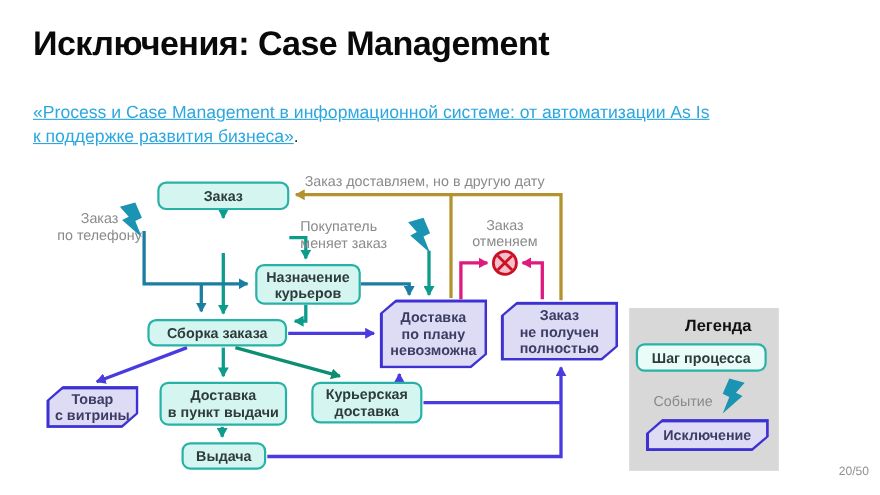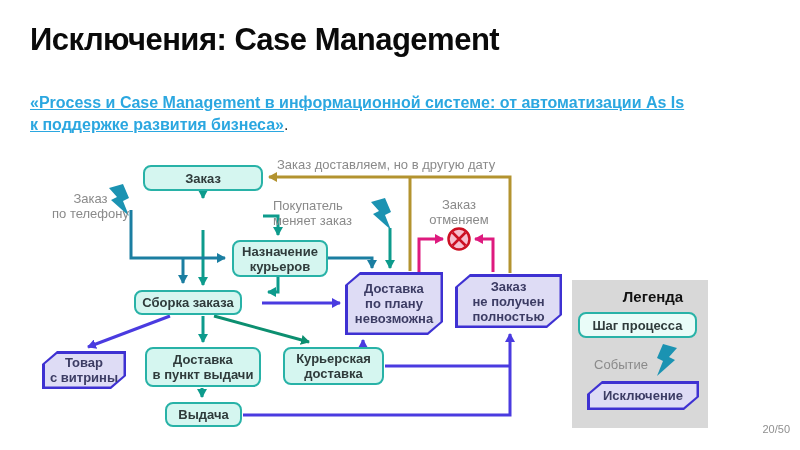--- a/index.html
+++ b/index.html
@@ -1,21 +1,21 @@
 <!DOCTYPE html>
 <html><head>
 <meta charset="utf-8">
 <style>
   html,body{margin:0;padding:0;background:#fff;}
   .slide{position:relative;width:800px;height:450px;background:#fff;overflow:hidden;
          font-family:"Liberation Sans", sans-serif;}
   .title{position:absolute;left:30px;top:22px;font-size:31px;font-weight:bold;color:#0a0a0a;
          letter-spacing:-0.5px;}
   .intro{position:absolute;left:30px;top:70px;width:740px;font-size:16px;line-height:22px;color:#2e2e2e;}
-  .intro a{color:#2ba7e0;text-decoration:underline;cursor:pointer;font-weight:bold;}
+  .intro a{color:#2ba7e0;text-decoration:underline;cursor:pointer;}
   .pre{white-space:pre-line;}
   .node{position:absolute;display:flex;align-items:center;justify-content:center;
         text-align:center;font-size:13px;font-weight:bold;line-height:15px;z-index:2;}
   .proc{background:#d5f6f0;border:2px solid #28b2a7;border-radius:8px;color:#2f3b3b;box-sizing:border-box;}
   .exc{color:#3c3c64;background:#3e31d2;
        clip-path:polygon(15px 0,100% 0,100% calc(100% - 13px),calc(100% - 15px) 100%,0 100%,0 13px);}
   .exc::before{content:"";position:absolute;inset:2.5px;background:#dedcf5;
        clip-path:polygon(13px 0,100% 0,100% calc(100% - 11px),calc(100% - 13px) 100%,0 100%,0 11px);}
   .exc span{position:relative;}
   .ann{position:absolute;color:#8a8a8a;font-size:13px;line-height:15px;z-index:2;}
@@ -114,21 +114,21 @@
     </g>
   </svg>
 
   <div class="node proc" style="left:143px;top:165px;width:120px;height:26px">
       <span class="pre">Заказ</span>
     </div>
   <div class="node proc" style="left:232px;top:240px;width:96px;height:37px">
       <span class="pre">Назначение
 курьеров</span>
     </div>
-  <div class="node proc" style="left:134px;top:290px;width:108px;height:25px">
+  <div class="node proc" style="left:134px;top:290px;width:127px;height:25px">
       <span class="pre">Сборка заказа</span>
     </div>
   <div class="node proc" style="left:145px;top:347px;width:116px;height:40px">
       <span class="pre">Доставка
 в пункт выдачи</span>
     </div>
   <div class="node proc" style="left:283px;top:347px;width:101px;height:38px">
       <span class="pre">Курьерская
 доставка</span>
     </div>

